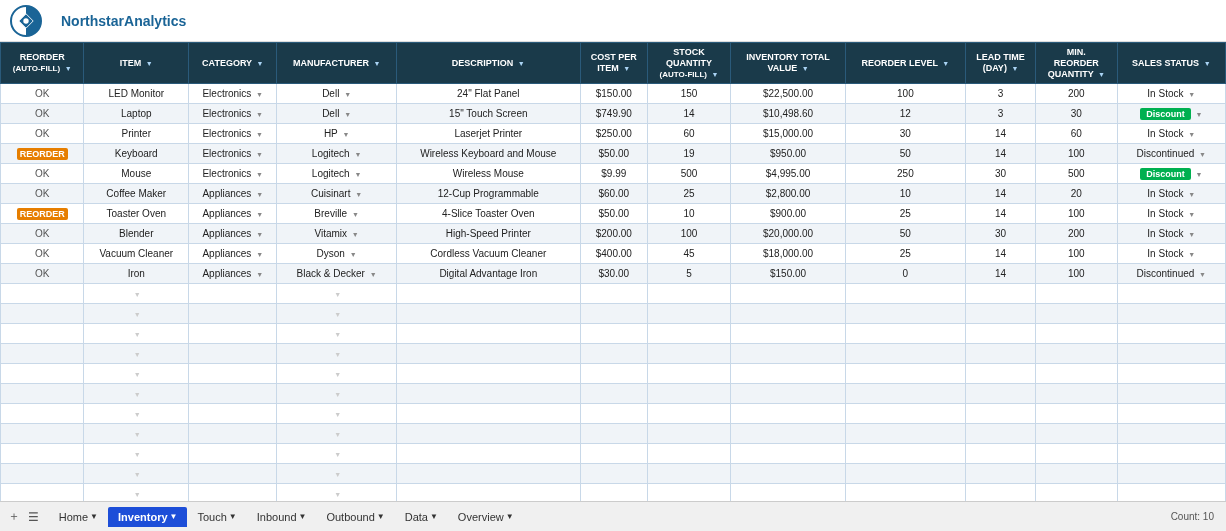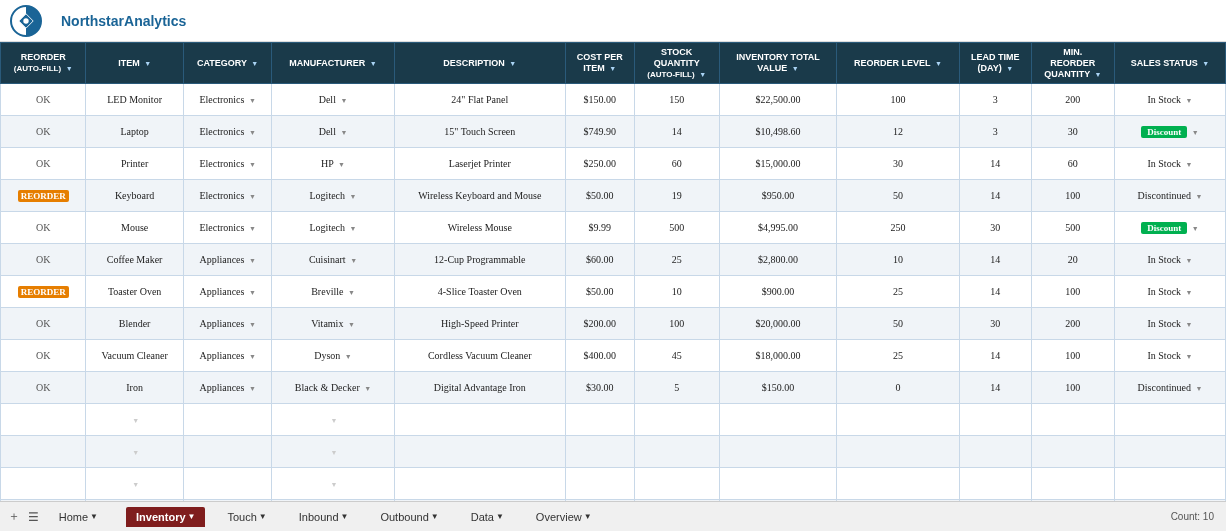--- a/index.html
+++ b/index.html
@@ -27,21 +27,21 @@
 
     table { border-collapse: collapse; width: 100%; min-width: 1200px; }
 
     thead tr th {
       background: #1a3a4a; color: #fff; font-size: 9px; font-weight: bold;
       text-align: center; padding: 4px 3px; border: 1px solid #2a5a7a;
       white-space: nowrap; text-transform: uppercase; vertical-align: middle; line-height: 1.2;
     }
     thead tr th .sort-icon { display: inline-block; margin-left: 2px; font-size: 7px; color: #aad4f5; }
 
-    tbody tr { height: 32px; font-family: Liberation Serif, serif; }
+    tbody tr { height: 20px; }
     tbody tr:nth-child(even) { background: #f0f4f8; }
     tbody tr:nth-child(odd) { background: #ffffff; }
     tbody tr td {
       border: 1px solid #c8d8e8; padding: 2px 4px; font-size: 10px;
       color: #222; text-align: center; vertical-align: middle; white-space: nowrap;
     }
     tbody tr td.text-left { text-align: center; }
     .badge-green {
       background: #00b050; color: #fff; font-weight: bold;
       border-radius: 2px; padding: 1px 6px; font-size: 9px; display: inline-block;
@@ -53,21 +53,21 @@
       display: flex; align-items: center; height: 30px; background: #f0f0f0;
       border-top: 1px solid #ccc; padding: 0 6px; gap: 0;
     }
     .tab-bar .tab-icons { display: flex; gap: 4px; align-items: center; margin-right: 8px; }
     .tab-icon { font-size: 12px; color: #555; cursor: pointer; padding: 2px; }
     .tab {
       display: flex; align-items: center; padding: 4px 10px; font-size: 11px;
       cursor: pointer; border-radius: 2px 2px 0 0; color: #333; white-space: nowrap;
       gap: 2px;
     }
-    .tab.active { background: #7f1d1d; color: #fff; font-weight: bold; margin-left: 6px; }
+    .tab.active { background: #1d4ed8; color: #fff; font-weight: bold; }
     .tab .tab-arrow { font-size: 8px; }
     .tab-count { margin-left: auto; font-size: 10px; color: #555; padding-right: 6px; }
   </style>
 </head>
 <body>
 
 <div class="top-header">
   <div class="logo-area">
     <div class="logo-circle">
       <svg viewBox="0 0 20 20" fill="none">
@@ -397,21 +397,21 @@
         </tr>
       </tbody>
   </table>
 </div>
 
 <div class="tab-bar">
   <div class="tab-icons">
     <span class="tab-icon">＋</span>
     <span class="tab-icon">☰</span>
   </div>
-  <div id="tabs-container" style="display:flex;gap:12px;align-items:flex-end;flex:1">
+  <div id="tabs-container" style="display:flex;gap:0;align-items:flex-end;flex:1">
       <div class="tab">
         <span>Home</span>
         <span class="tab-arrow"> ▼</span>
       </div>
       <div class="tab active">
         <span>Inventory</span>
         <span class="tab-arrow"> ▼</span>
       </div>
       <div class="tab">
         <span>Touch</span>

